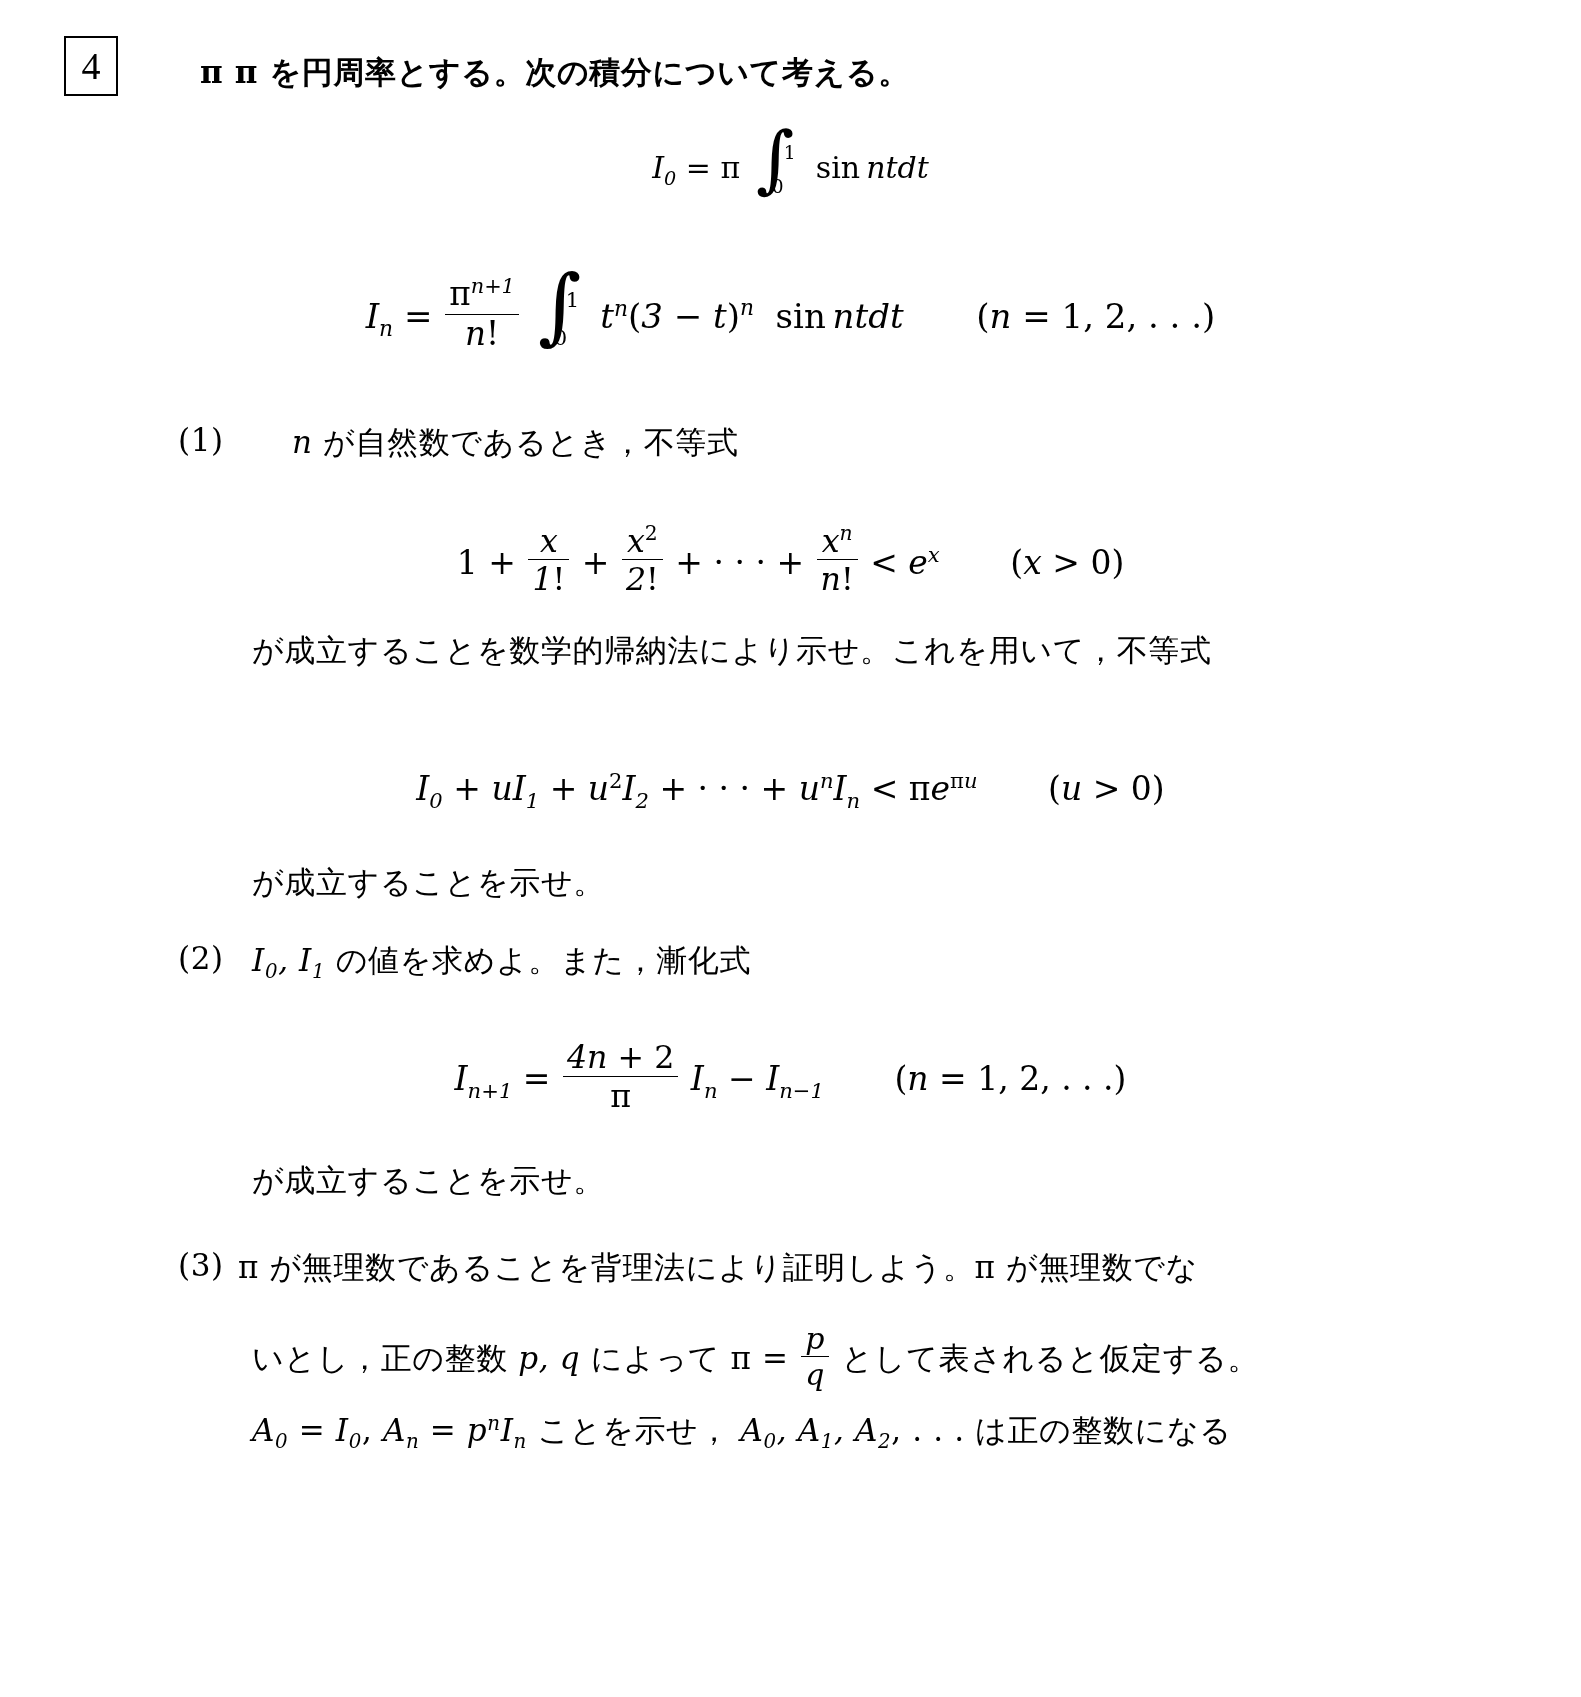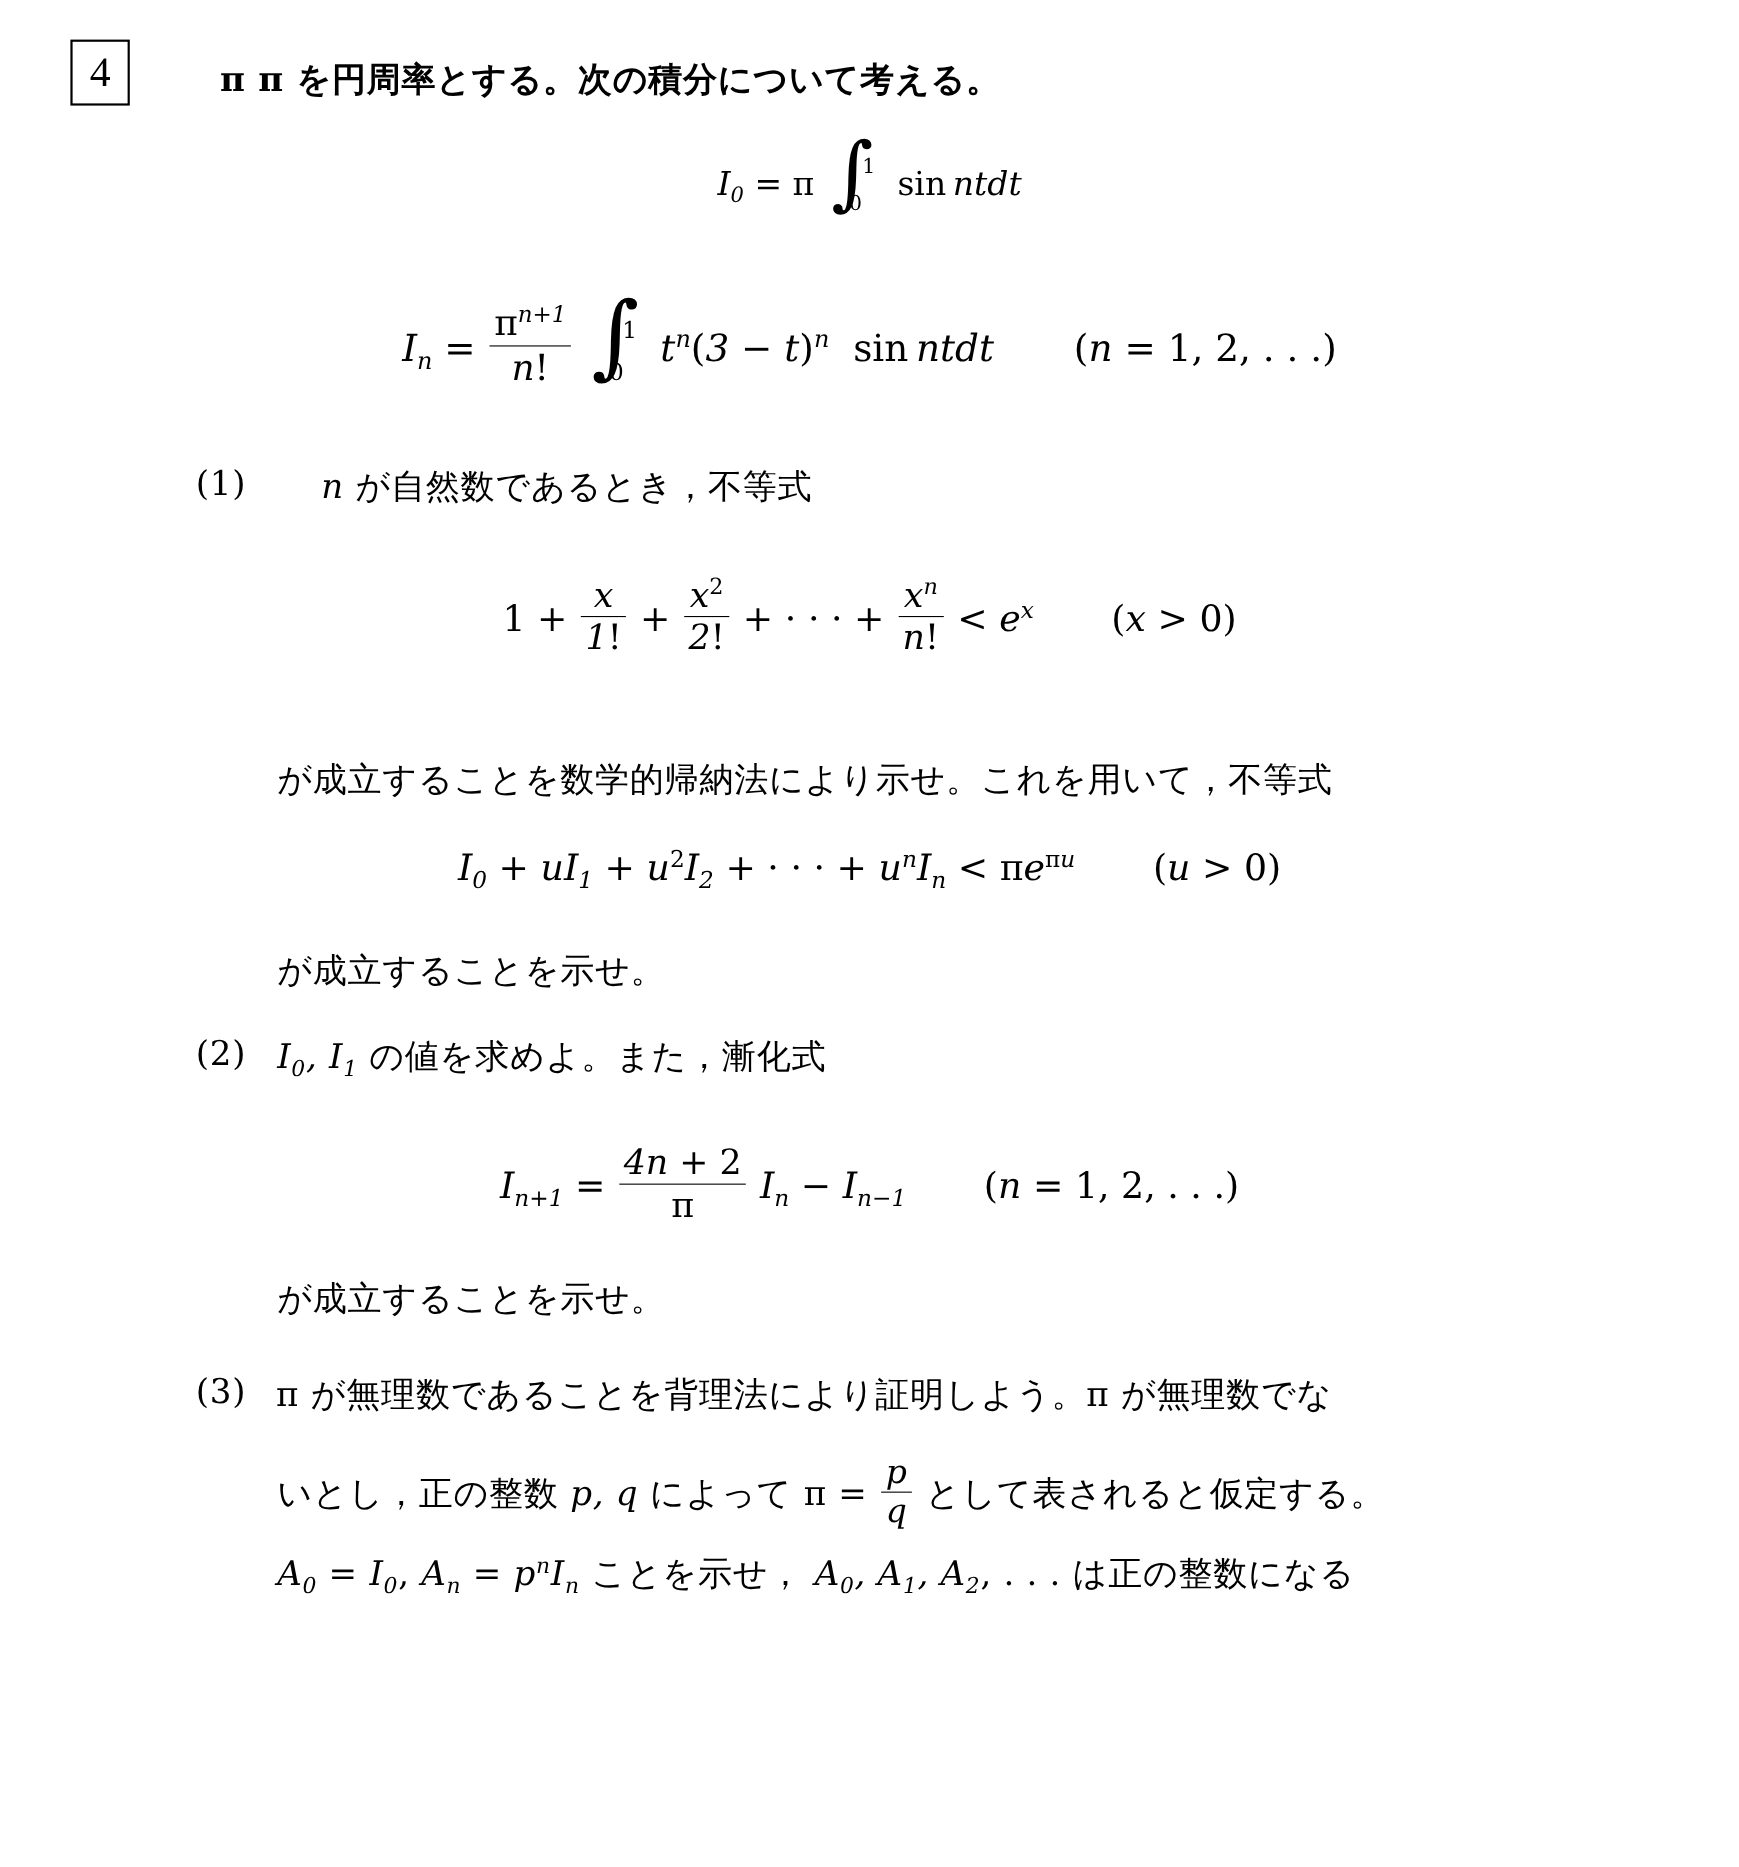--- a/index.html
+++ b/index.html
@@ -192,21 +192,21 @@
     <span class="nb">+</span>
     <span class="frac"><span class="num">x<sup class="up">2</sup></span><span class="den">2<span class="nb">!</span></span></span>
     <span class="nb">+ · · · +</span>
     <span class="frac"><span class="num">x<sup>n</sup></span><span class="den">n<span class="nb">!</span></span></span>
     <span class="nb"> &lt; </span>
     <span>e<sup>x</sup></span>
     <span class="spw"></span>
     <span class="nb">(</span><span>x</span><span class="nb"> &gt; 0)</span>
   </div>
 
-  <div class="item jp" style="left:252px; top:688px;">
+  <div class="item jp" style="left:252px; top:630px;">
     <span>が成立することを数学的帰納法により示せ。これを用いて，不等式</span>
   </div>
 
   <div class="display math" style="top:752px; font-size:33px;margin-top:16px;">
     <span>I<sub>0</sub></span><span class="nb"> + </span>
     <span>uI<sub>1</sub></span><span class="nb"> + </span>
     <span>u<sup class="up">2</sup>I<sub>2</sub></span><span class="nb"> + · · · + </span>
     <span>u<sup>n</sup>I<sub>n</sub></span>
     <span class="nb"> &lt; </span>
     <span class="mathup">π</span><span>e<sup><span class="mathup">π</span>u</sup></span>
@@ -240,21 +240,21 @@
     <span class="nb">(</span><span>n</span><span class="nb"> = 1, 2, . . .)</span>
   </div>
 
   <div class="item jp" style="left:252px; top:1160px;">
     <span>が成立することを示せ。</span>
   </div>
 
   <div class="item jp" style="left:178px; top:1247px;">
     <span>(3)</span>
   </div>
-  <div class="item jp" style="left:251px; top:1247px;">
+  <div class="item jp" style="left:238px; top:1247px;">
     <span class="math mathup">π</span>
     <span>が無理数であることを背理法により証明しよう。</span><span class="math mathup">π</span>
     <span>が無理数でな</span>
   </div>
 
   <div class="item jp" style="left:252px; top:1322px;">
     <span>いとし，正の整数</span>
     <span class="math">p, q</span>
     <span>によって</span>
     <span class="math mathup">π</span><span class="math nb"> = </span>

